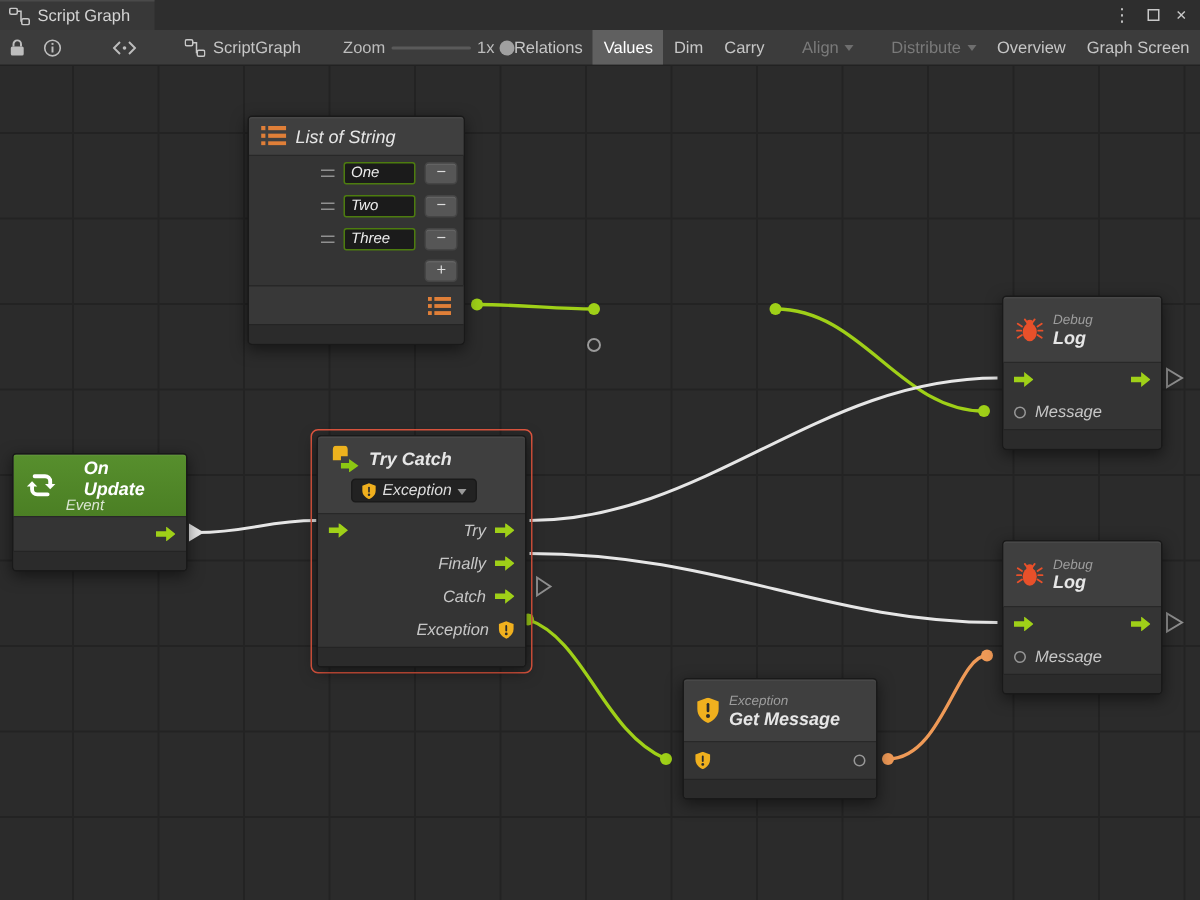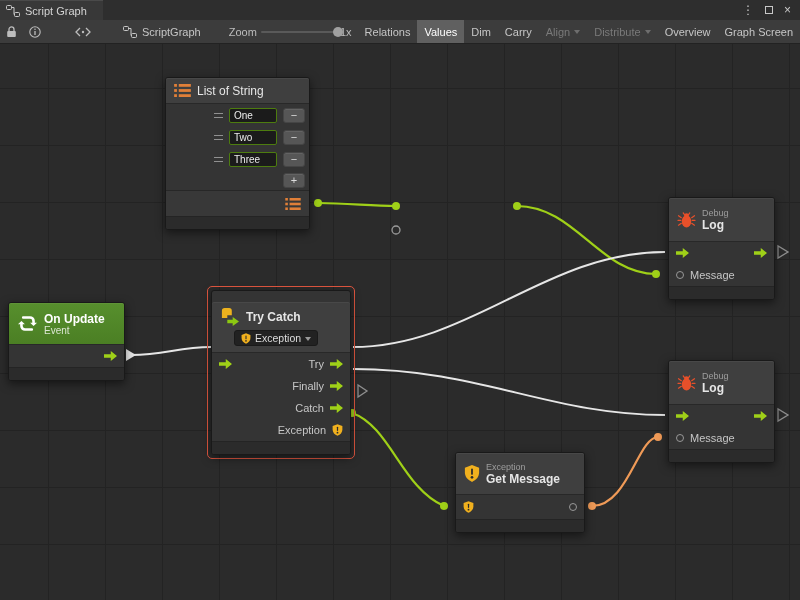--- a/index.html
+++ b/index.html
@@ -23,36 +23,36 @@
     color:#c6c6c6; white-space:nowrap; overflow:hidden; }
   .tool-ic { display:flex; align-items:center; justify-content:center; padding:0 6px; height:24px; }
   .graph-chip { display:flex; align-items:center; gap:5px; margin-left:26px; }
   .zoom-label { margin-left:28px; color:#bdbdbd;text-align:center; }
   .zoom-slider { position:relative; width:88px; height:24px; margin:0 4px; }
   .zoom-track { position:absolute; top:11px; left:0; right:0; height:2px; background:#5a5a5a; border-radius:1px; }
   .zoom-handle { position:absolute; top:7px; left:72px; width:10px; height:10px; border-radius:50%; background:#a0a0a0; }
   .zoom-value { margin-right:6px; color:#bdbdbd; }
   .tbtn { height:24px; display:flex; align-items:center; gap:4px; padding:16px 7px; color:#c6c6c6; cursor:default; }
   .tbtn.active { background:#606060; color:#fff;text-align:center; }
-  .tbtn.disabled { color:#7a7a7a; }
+  .tbtn.disabled { color:#7a7a7a;margin-left:11px; }
   .caret { width:0; height:0; border-left:3.5px solid transparent; border-right:3.5px solid transparent;
     border-top:4px solid #9a9a9a; margin-top:1px; }
   .tbtn.disabled .caret { border-top-color:#6e6e6e; }
 
   
   .canvas { position:absolute; top:44px; left:0; width:800px; height:556px;
     background-color:#2b2b2b;
     background-image: linear-gradient(#232323 1px, transparent 1px),
                       linear-gradient(90deg, #232323 1px, transparent 1px);
     background-size:57px 57px; background-position:-9px -13px; overflow:hidden; }
   .wires { position:absolute; inset:0; z-index:1; pointer-events:none; }
 
   
   .node { position:absolute; z-index:2; background:#343434; border:1px solid #191919;
-    border-radius:3px; box-shadow:0 3px 10px rgba(0,0,0,.5); font-size:11px; color:#c4c4c4; }
+    border-radius:3px; box-shadow:0 3px 10px rgba(0,0,0,.5); font-size:11px; color:#c4c4c4;font-style:italic; }
   .node-header { display:flex; align-items:center; gap:6px; padding:0 8px; background:#3f3f3f;
     border-bottom:1px solid #282828; border-radius:2px 2px 0 0;
     box-shadow:inset 0 1px 0 rgba(255,255,255,.05); }
   .node-title { font-size:12px; font-weight:bold; color:#e6e6e6; }
   .kicker { font-size:9px; color:#9d9d9d; line-height:10px; }
   .hstack { display:flex; flex-direction:column; justify-content:center; }
   .node-footer { height:13px; background:#2b2b2b; border-top:1px solid #242424; border-radius:0 0 2px 2px; }
   .prow { display:flex; align-items:center; gap:6px; padding:0 7px; height:22px; }
   .spacer { flex:1; }
   .plabel { color:#c6c6c6; }
@@ -75,21 +75,21 @@
     align-items:center; justify-content:flex-end; padding:0 8px; }
 
   
   .event-header { background:linear-gradient(#578f2d,#4b7f24); }
 
   
   .selection { position:absolute; left:207px; top:242px; padding:3px; border:1px solid #e25740;
     border-radius:5px; z-index:2; }
   .selection .node { position:static; box-shadow:0 3px 10px rgba(0,0,0,.5); }
   .tc-header { display:block; padding:5px 8px 6px; background:#3f3f3f; border-bottom:1px solid #282828;
-    border-radius:2px 2px 0 0; box-shadow:inset 0 1px 0 rgba(255,255,255,.05);margin-top:11px; }
+    border-radius:2px 2px 0 0; box-shadow:inset 0 1px 0 rgba(255,255,255,.05); }
   .tc-titlerow { display:flex; align-items:center; gap:6px; height:20px; }
   .dropdown { margin:3px 0 0 14px; height:16px; background:#222; border:1px solid #1a1a1a; border-radius:3px;
     display:inline-flex; align-items:center; gap:4px; padding:0 6px; font-size:10.5px; color:#ddd; cursor:default; }
 </style>
 </head>
 <body>
 
 <svg width="0" height="0" style="position:absolute" aria-hidden="true">
   <defs>
     <symbol id="i-list" viewBox="0 0 18 14">
@@ -322,21 +322,21 @@
       </div>
       <div class="node-footer"></div>
     </div>
 
     <div class="node" style="left:8px; top:258px; width:117px;">
       <div class="node-header event-header" style="height:42px;">
         <svg width="21" height="19">
             <use href="#i-loop"></use>
           </svg>
         <span class="hstack">
-          <span class="node-title" style="color:#fff;">On Update</span>
+          <span class="node-title" style="color:#fff;margin-left:12px;">On Update</span>
           <span class="kicker" style="color:rgba(255,255,255,.8); font-size:10px;">Event</span>
         </span>
       </div>
       <div class="prow">
         <span class="spacer"></span>
         <span class="arrow"></span>
       </div>
       <div class="node-footer"></div>
     </div>
 

